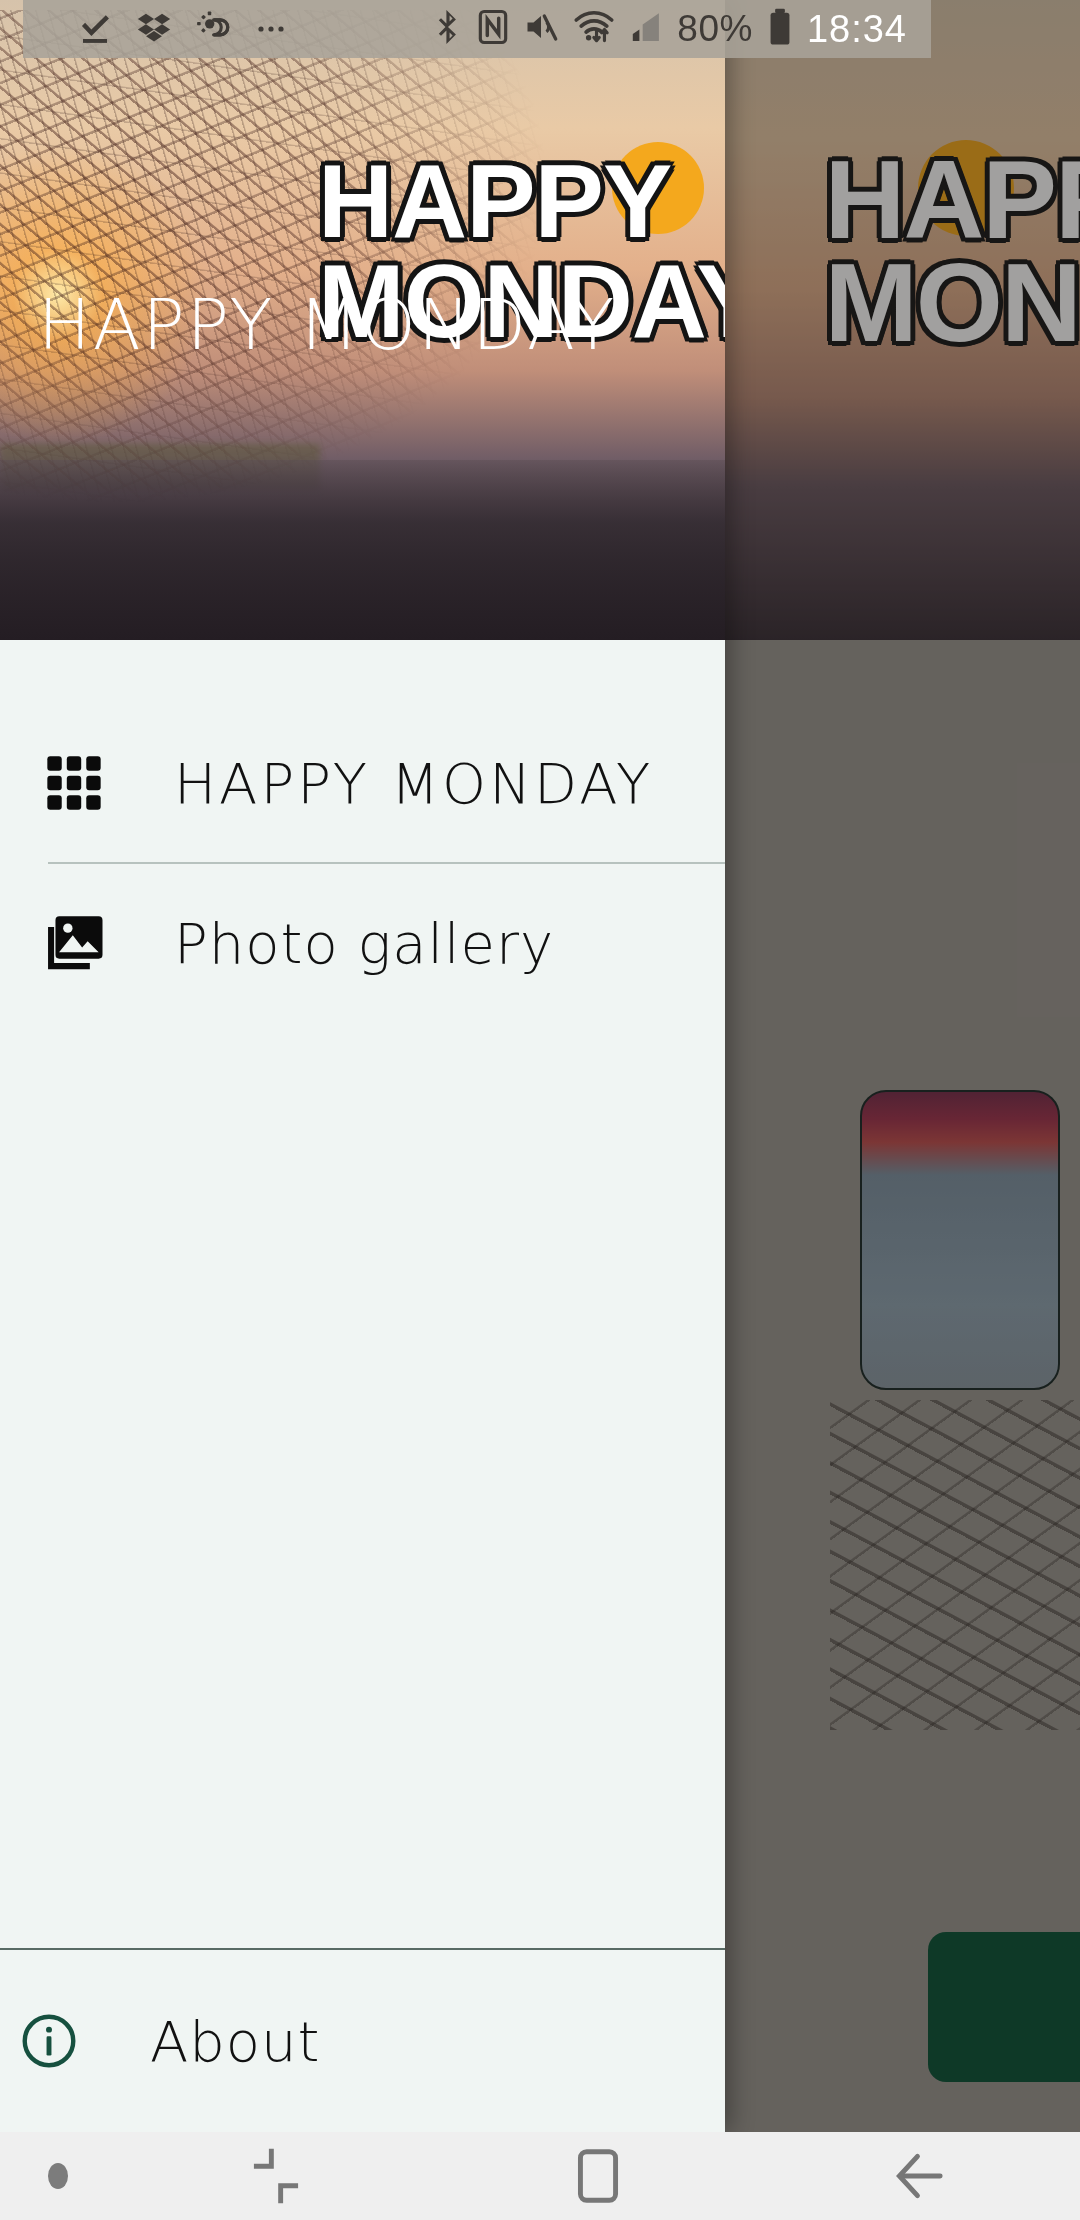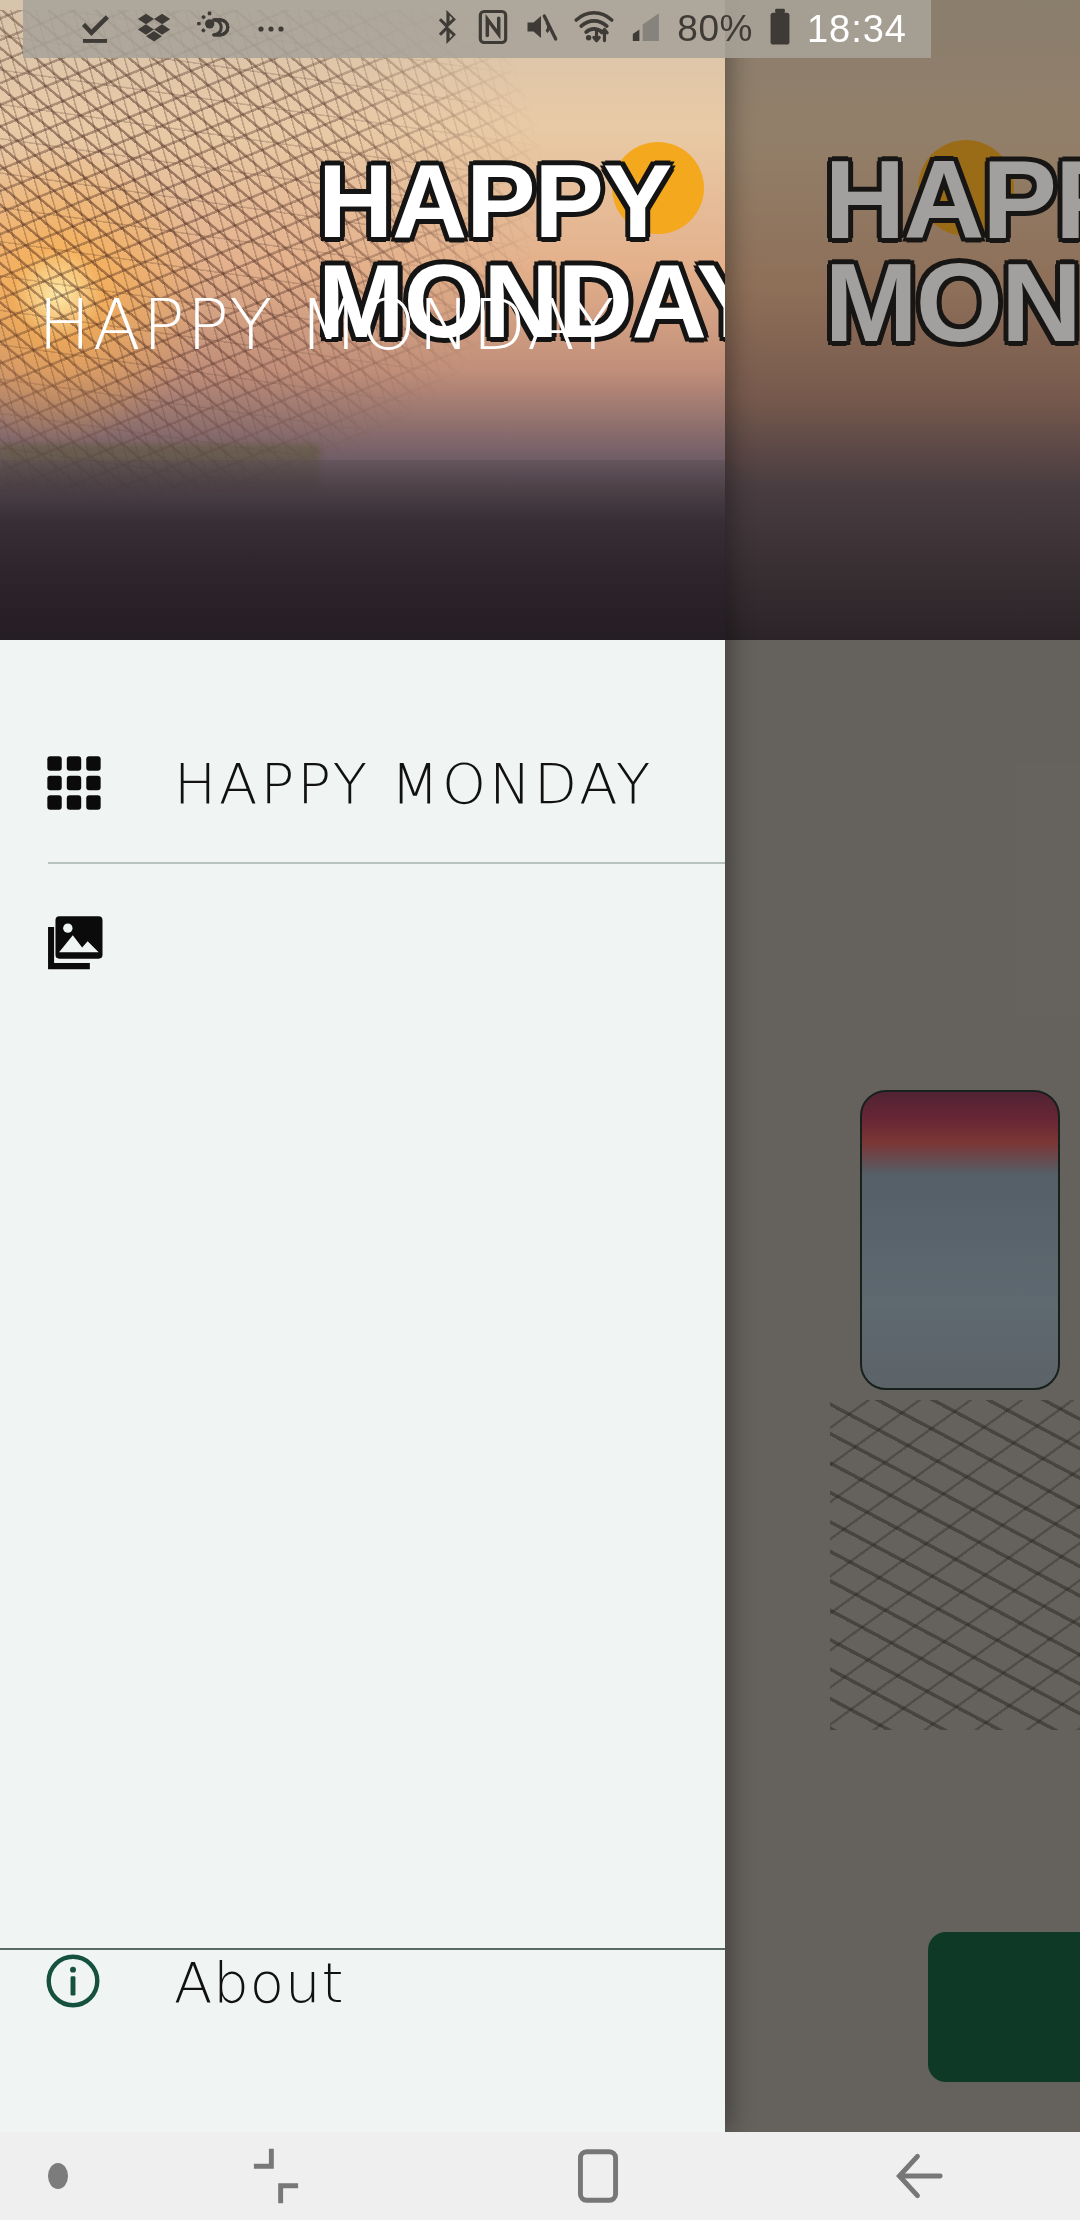--- a/index.html
+++ b/index.html
@@ -134,21 +134,21 @@
   }
   .menu-label {
     margin-left:46px; font-size:56px; color:#111; font-weight:300;
     font-family:"DejaVu Sans", sans-serif; letter-spacing:1px; white-space:nowrap;
   }
   .menu-label.caps { letter-spacing:3px; }
   .divider {
     height:2px; background:#b7c2be; margin-left:48px; margin-right:0;
   }
   .drawer-footer { flex:0 0 auto; border-top:2px solid #586a64; }
-  .footer-row { display:flex; align-items:flex-start; height:182px; padding-left:42px; }
+  .footer-row { display:flex; align-items:center; height:182px; padding-left:18px; }
 
   
   .navbar {
     position:absolute; left:0; bottom:0; width:1080px; height:88px;
     background:#efefef; display:flex; align-items:center; z-index:50;
   }
   .nav-cell { flex:1 1 0; display:flex; align-items:center; justify-content:center; height:88px; }
   .nav-cell.dotcell { flex:0 0 115px; }
   .nav-dot { width:20px; height:26px; border-radius:50%; background:#7c7c7c; }
 </style>
@@ -212,20 +212,21 @@
             <g fill="#0b0b0b">
               <path d="M2.2 6.2 H4.4 V19.3 H17.4 V21.5 H2.2 Z"></path>
               <path d="M6.3 2.3 H20.6 a1.4 1.4 0 0 1 1.4 1.4 V16.3 a1.4 1.4 0 0 1 -1.4 1.4 H6.3 a1.4 1.4 0 0 1 -1.4 -1.4 V3.7 a1.4 1.4 0 0 1 1.4 -1.4 Z"></path>
             </g>
             <g fill="#f0f5f3">
               <circle cx="9.4" cy="6.6" r="1.7"></circle>
               <path d="M6.2 15.4 L11.2 9.2 L14.6 13.6 L16.6 11.4 L20.6 15.4 Z"></path>
             </g>
           </svg>
         </span>
+        <span class="menu-label">Photo gallery</span>
       </div>
 
     </div>
 
     <div class="drawer-footer">
       <div class="footer-row">
         <span class="menu-icon">
           <svg width="62" height="62" viewBox="0 0 24 24" aria-hidden="true">
             <circle cx="12" cy="12" r="9.4" fill="none" stroke="#16503f" stroke-width="1.7"></circle>
             <circle cx="12" cy="7.6" r="1.15" fill="#16503f"></circle>

